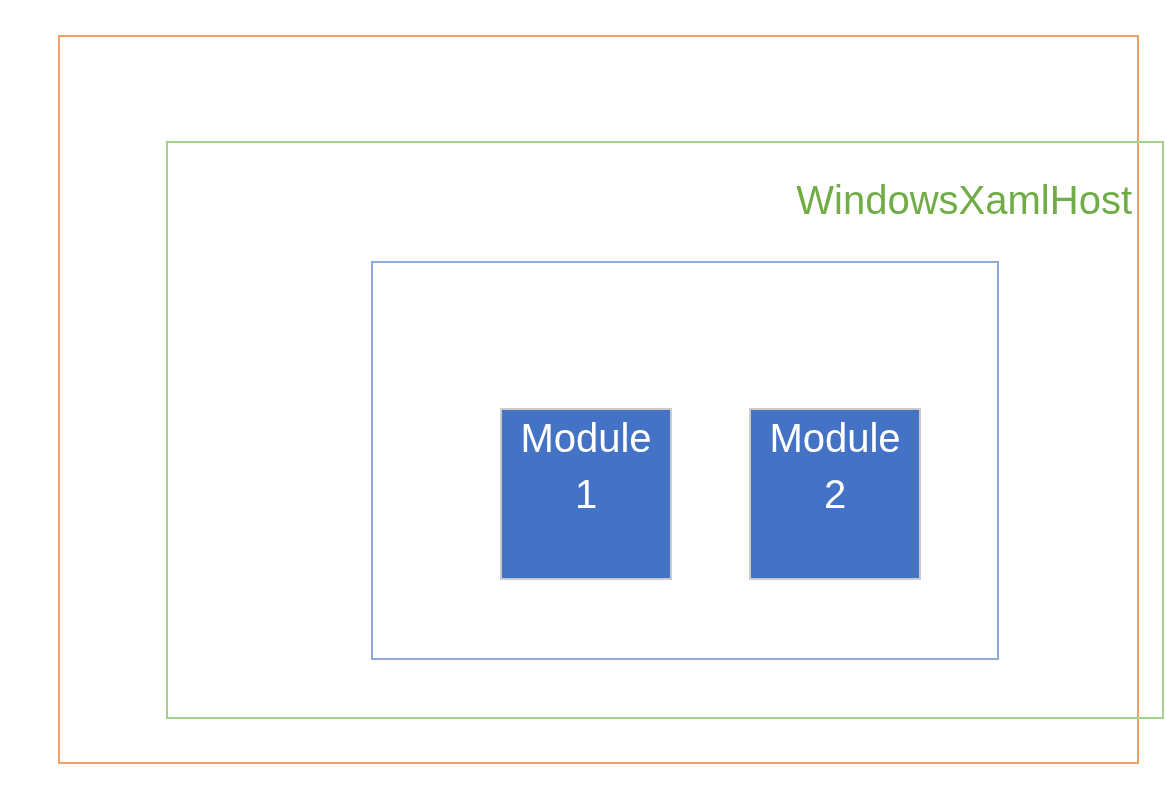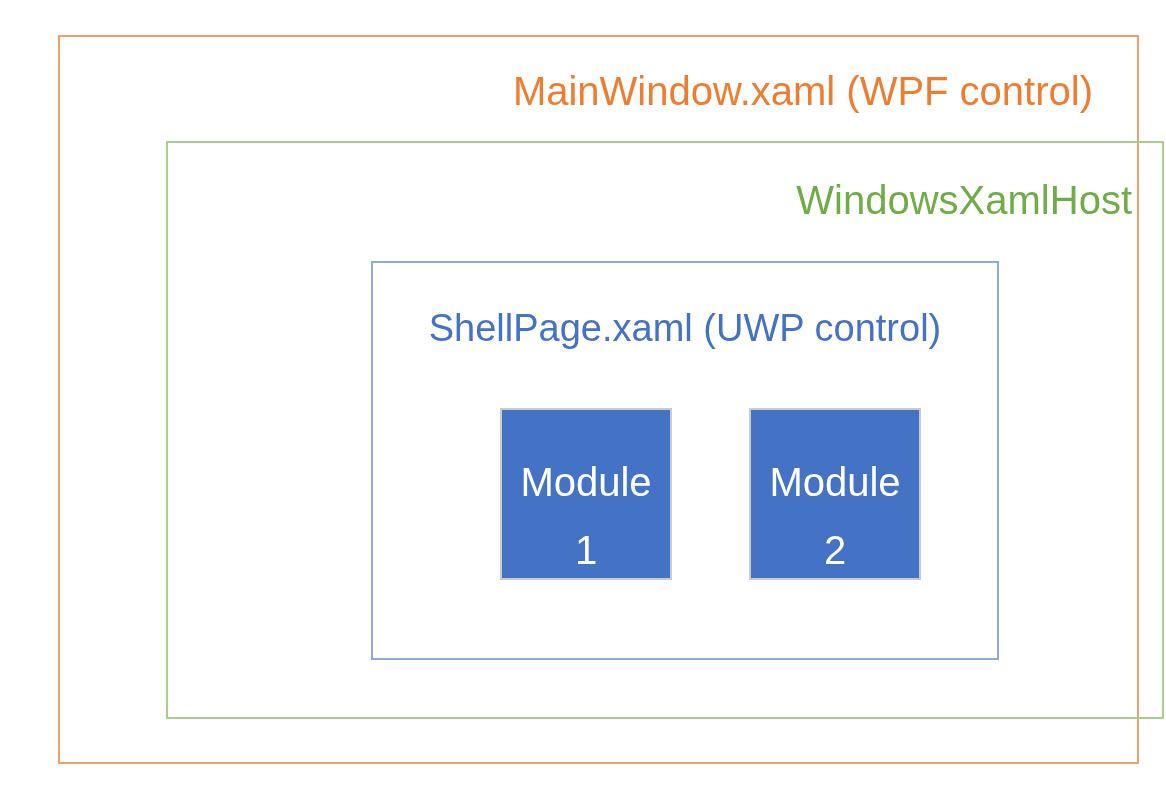--- a/index.html
+++ b/index.html
@@ -78,47 +78,44 @@
     position: absolute;
     top: 145px;
     width: 172px;
     height: 172px;
     background: #4472C4;
     border: 2px solid #CBCBCB;
     box-sizing: border-box;
     display: flex;
     flex-direction: column;
     align-items: center;
-    justify-content: flex-end;
+    justify-content: flex-start;
     color: #ffffff;
     font-size: 40px;
     line-height: 56px;
     text-align: center;
-    gap: 12px;
   }
   #module-1-box { left: 127px; }
   #module-2-box { left: 376px; }
   .module-line {
     display: block;
     white-space: nowrap;
   }
 </style>
 </head>
 <body>
 
 <div id="canvas">
 
   <div class="box" id="mainwindow-box">
-    <div id="mainwindow-label">MainWindow.xaml (WPF control)</div>
 
     <div class="box" id="windowsxamlhost-box">
       <div id="windowsxamlhost-label">WindowsXamlHost</div>
 
       <div class="box" id="shellpage-box">
-        <div id="shellpage-label">ShellPage.xaml (UWP control)</div>
 
         <div class="module-box" id="module-1-box">
           <span class="module-line">Module</span>
           <span class="module-line">1</span>
         </div>
 
         <div class="module-box" id="module-2-box">
           <span class="module-line">Module</span>
           <span class="module-line">2</span>
         </div>

